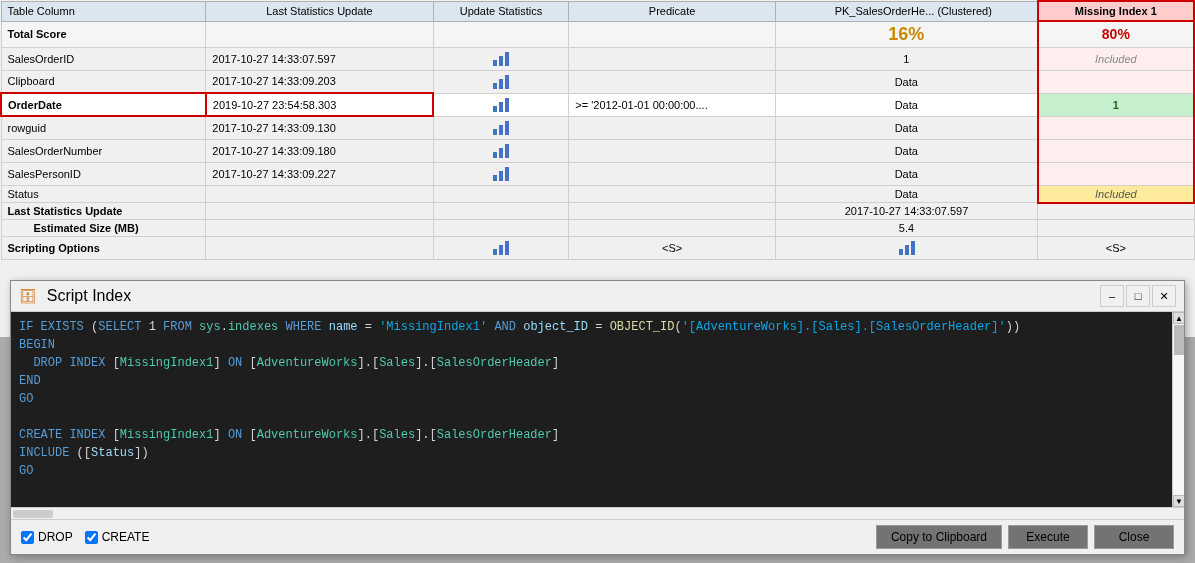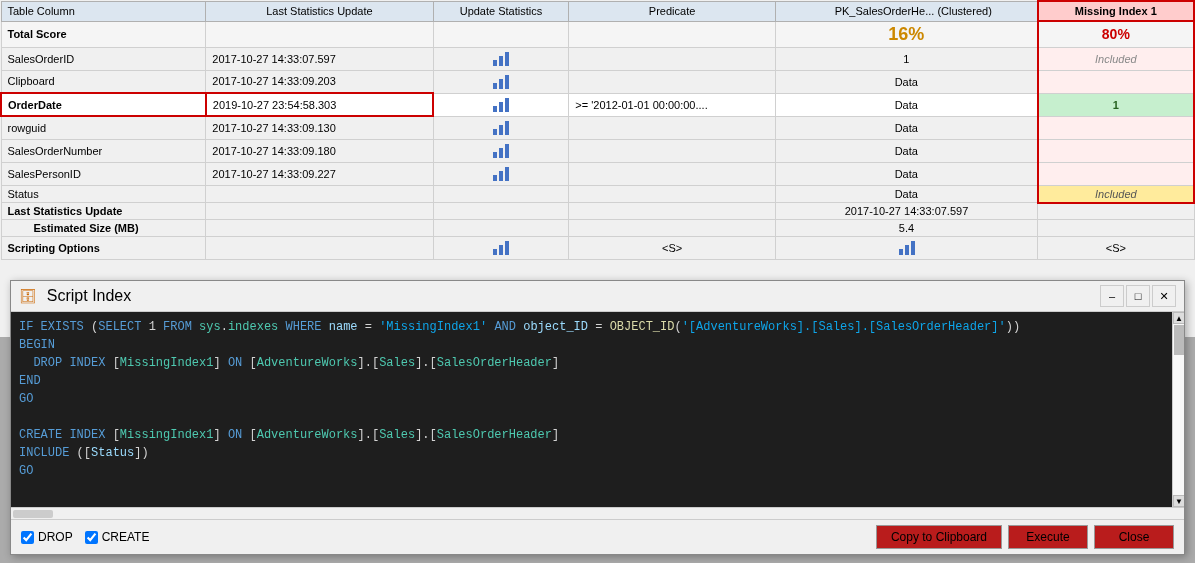--- a/index.html
+++ b/index.html
@@ -165,21 +165,21 @@
       padding: 5px 10px;
       gap: 12px;
     }
 
     .checkbox-item { display: flex; align-items: center; gap: 4px; font-size: 12px; }
     .checkbox-item input[type="checkbox"] { margin: 0; }
 
     .footer-buttons { margin-left: auto; display: flex; gap: 6px; }
     .footer-btn {
       padding: 4px 14px;
-      background: #b91c1c;
+      background: #737373;
       border: 1px solid #999;
       font-size: 12px;
       cursor: pointer;
       min-width: 80px;
       text-align: center;
     }
 
     .vertical-scrollbar {
       width: 12px;
       background: #f0f0f0;

